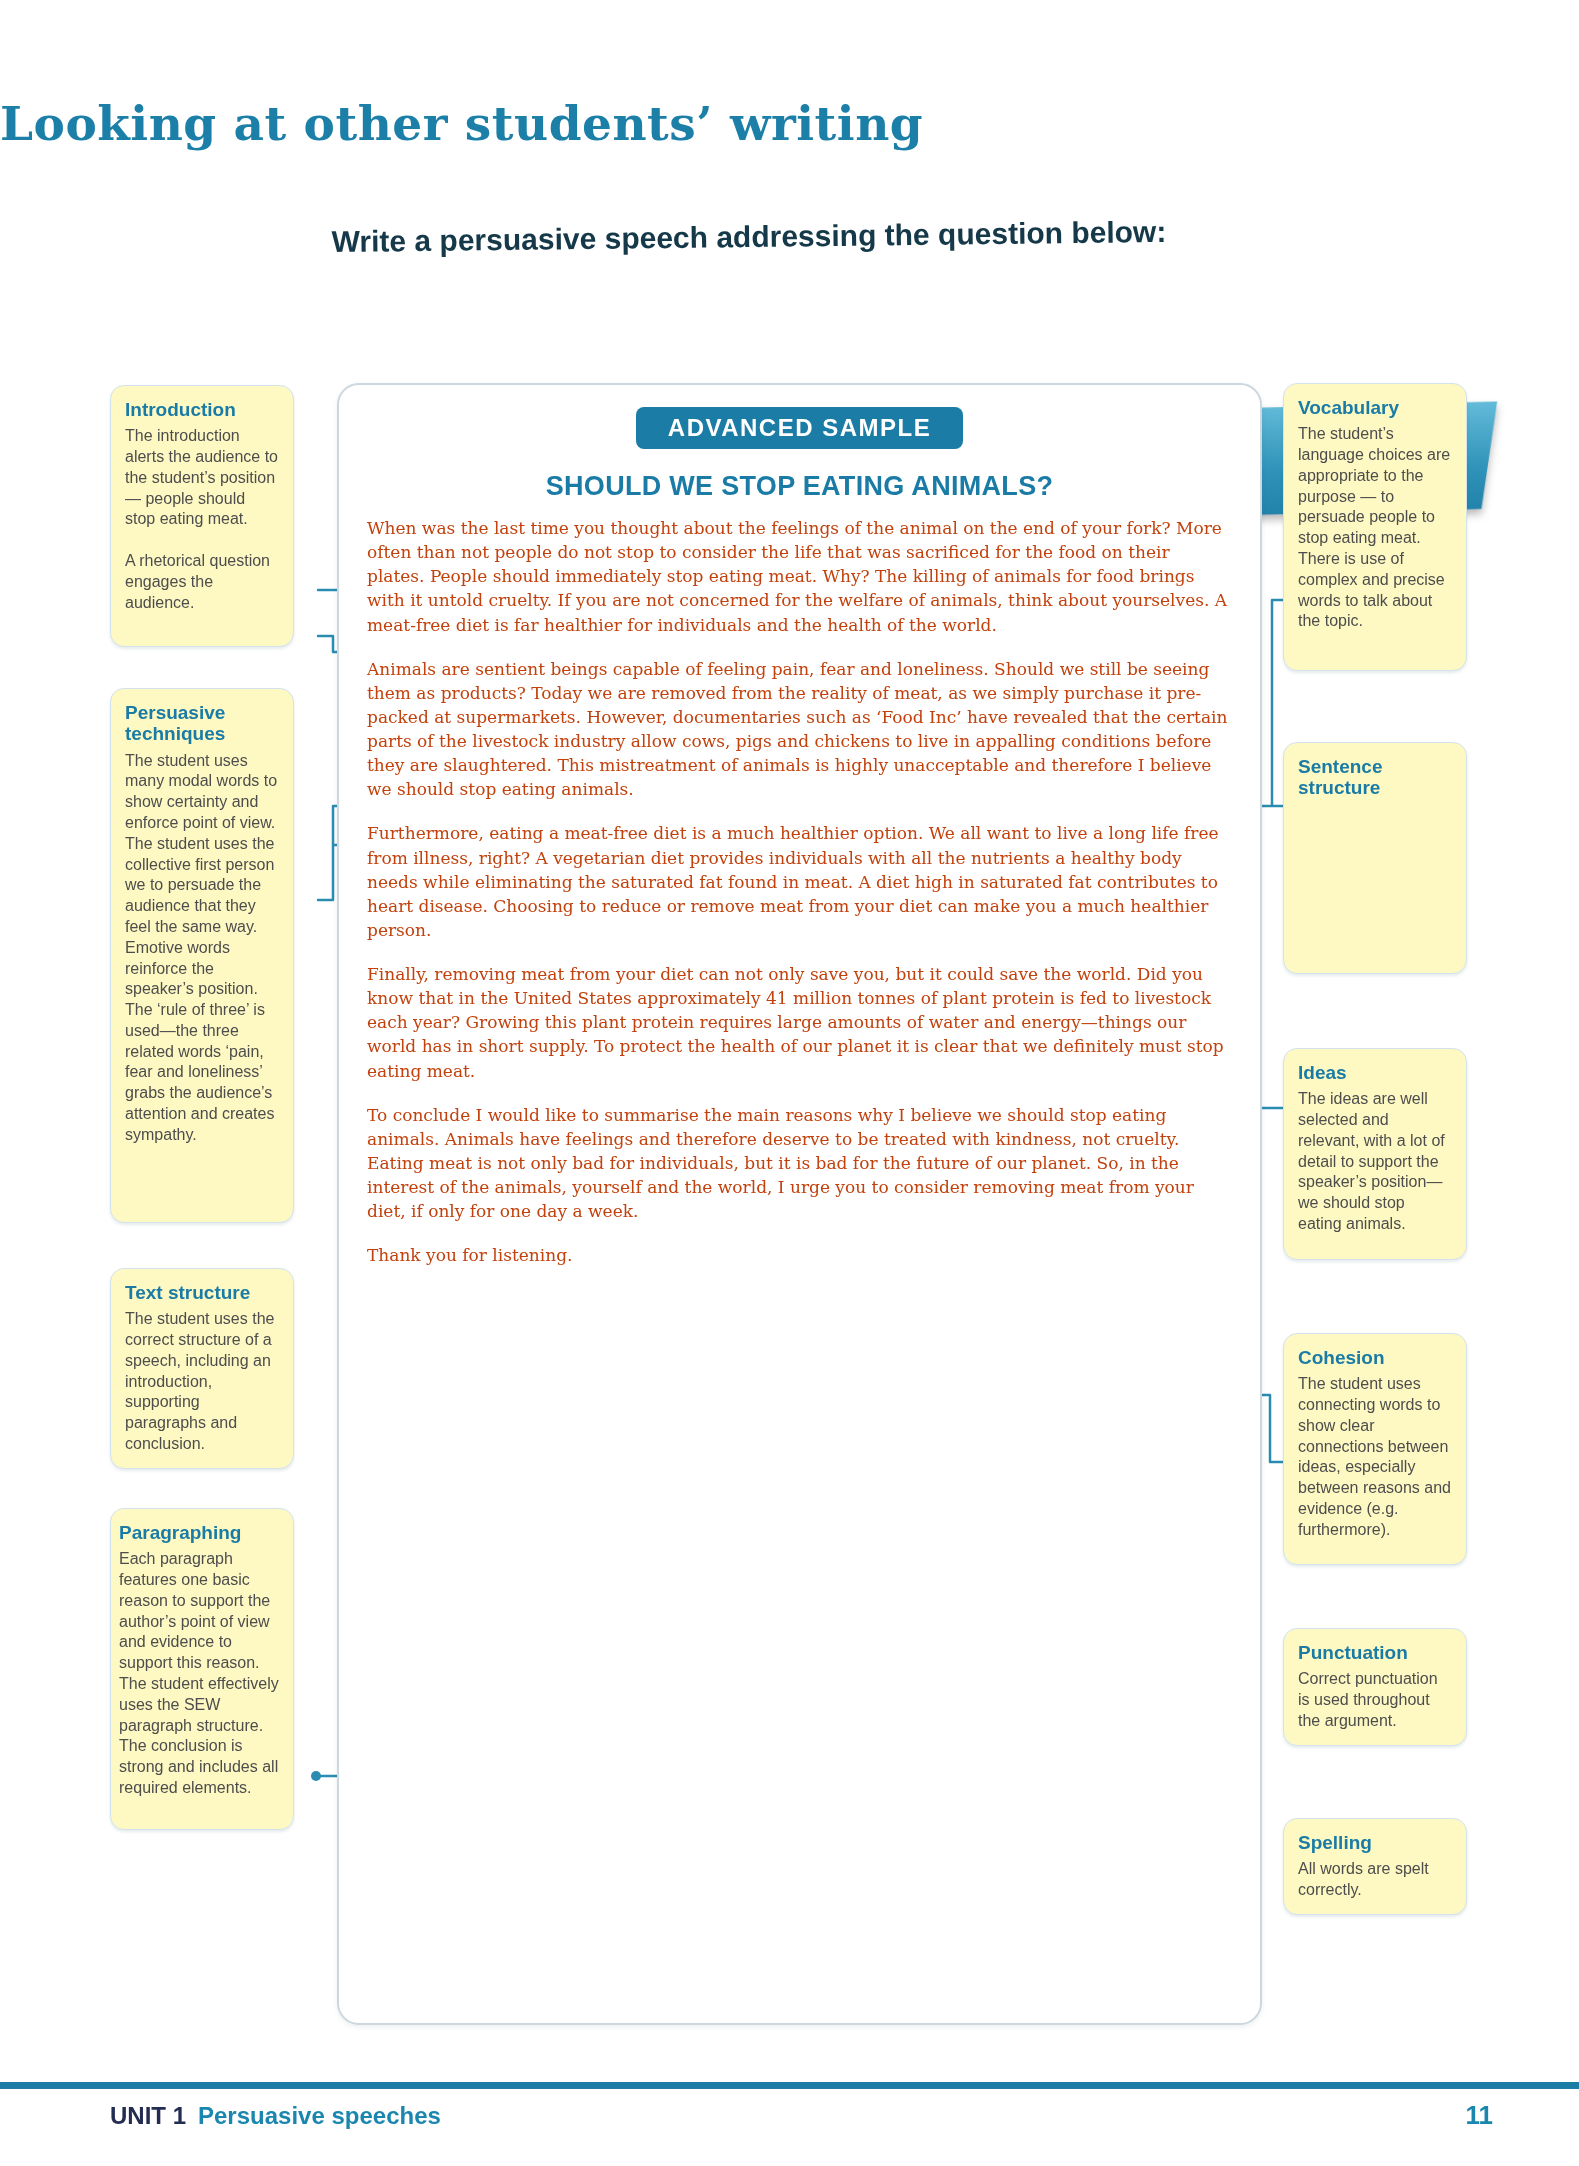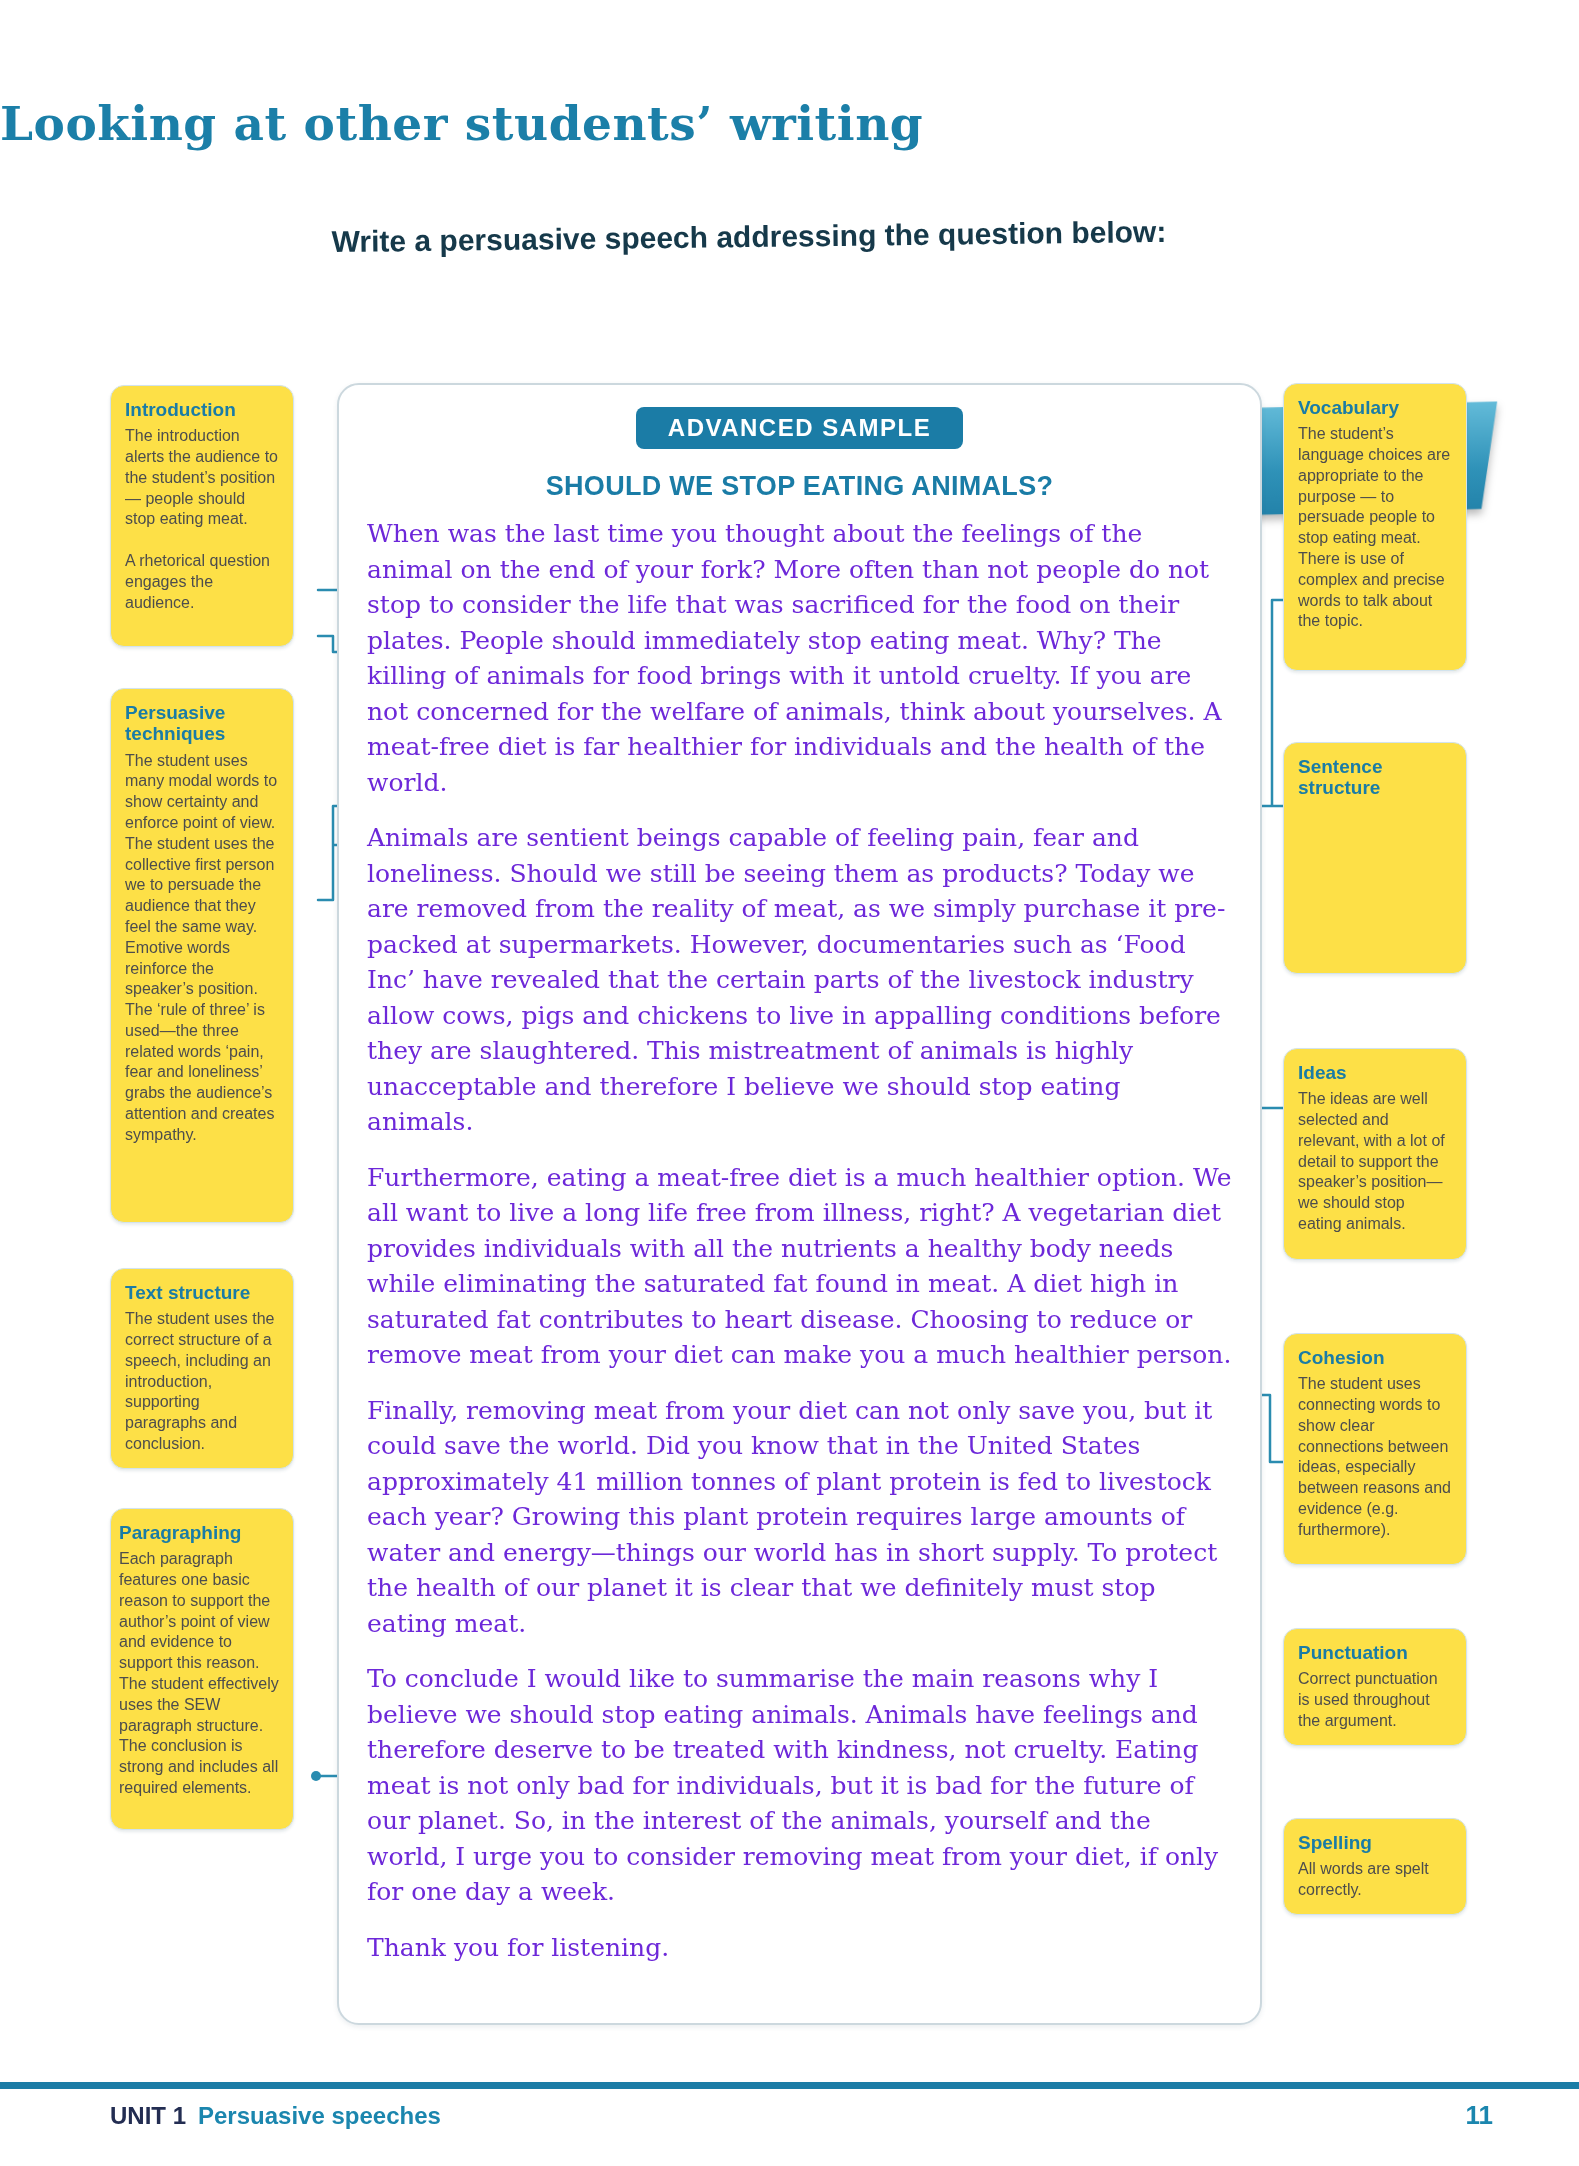--- a/index.html
+++ b/index.html
@@ -23,21 +23,21 @@
   .banner-line1{
     margin-top:16px;text-align:center;font-weight:bold;font-size:30px;color:#16394a;
     transform:rotate(-.7deg);
   }
   .banner-line2{
     margin-top:6px;text-align:center;font-style:italic;font-size:34px;color:#ffffff;
     font-family:"DejaVu Serif", serif;transform:rotate(-.7deg);
   }
   
   .note{
-    position:absolute;width:184px;box-sizing:border-box;background:#fde047;
+    position:absolute;width:184px;box-sizing:border-box;background:#fef9c3;
     border:1px solid #d2e3ed;border-radius:14px;padding:13px 14px;
     box-shadow:0 2px 3px rgba(60,90,110,.12);
   }
   .note h3{
     margin:0 0 6px 0;color:#1a7ca6;font-size:19px;line-height:1.12;font-weight:bold;
   }
   .note .note-body{
     font-size:16px;line-height:1.3;color:#4d4d4d;white-space:pre-line;
   }
   .col-left .note{left:110px;}
@@ -61,21 +61,21 @@
   }
   .badge{
     width:fit-content;margin:0 auto;background:#1b7ca6;color:#ffffff;font-weight:bold;
     font-size:24px;letter-spacing:1.5px;padding:7px 32px;border-radius:8px;
   }
   .sample-heading{
     text-align:center;color:#1a7ca6;font-size:27px;font-weight:bold;margin:22px 0 14px 0;
     letter-spacing:.3px;
   }
   .speech p{
-    font-family:"DejaVu Serif", serif;font-size:25px;line-height:1.42;color:#6d28d9;
+    font-family:"DejaVu Serif", serif;font-size:17px;line-height:1.42;color:#c2410c;
     margin:0 0 20px 0;
   }
   
   .connectors{position:absolute;left:0;top:0;width:1579px;height:2166px;pointer-events:none;}
   .connectors path{stroke:#2a8cb0;stroke-width:2.5;fill:none;stroke-linecap:round;stroke-linejoin:round;}
   .connectors circle{fill:#2a8cb0;}
   
   .footer-rule{position:absolute;left:0;top:2082px;width:1579px;height:7px;background:#1b7ca6;}
   .footer-left{position:absolute;left:110px;top:2102px;font-weight:bold;font-size:24px;}
   .footer-left .unit{color:#232d52;margin-right:12px;}

